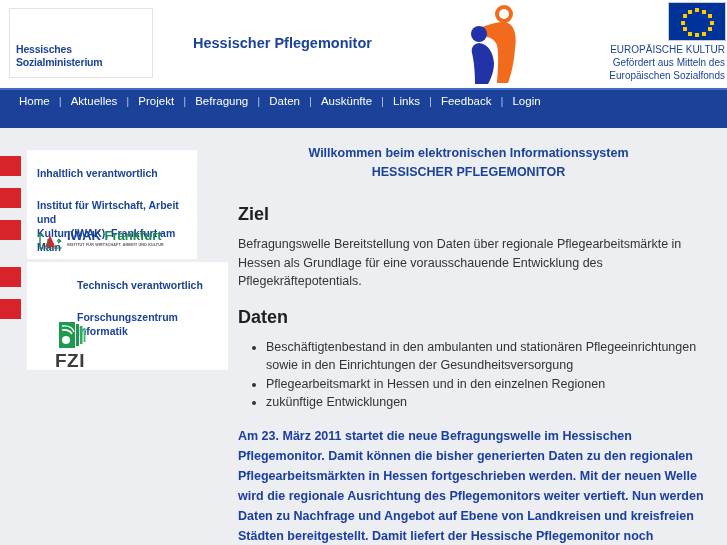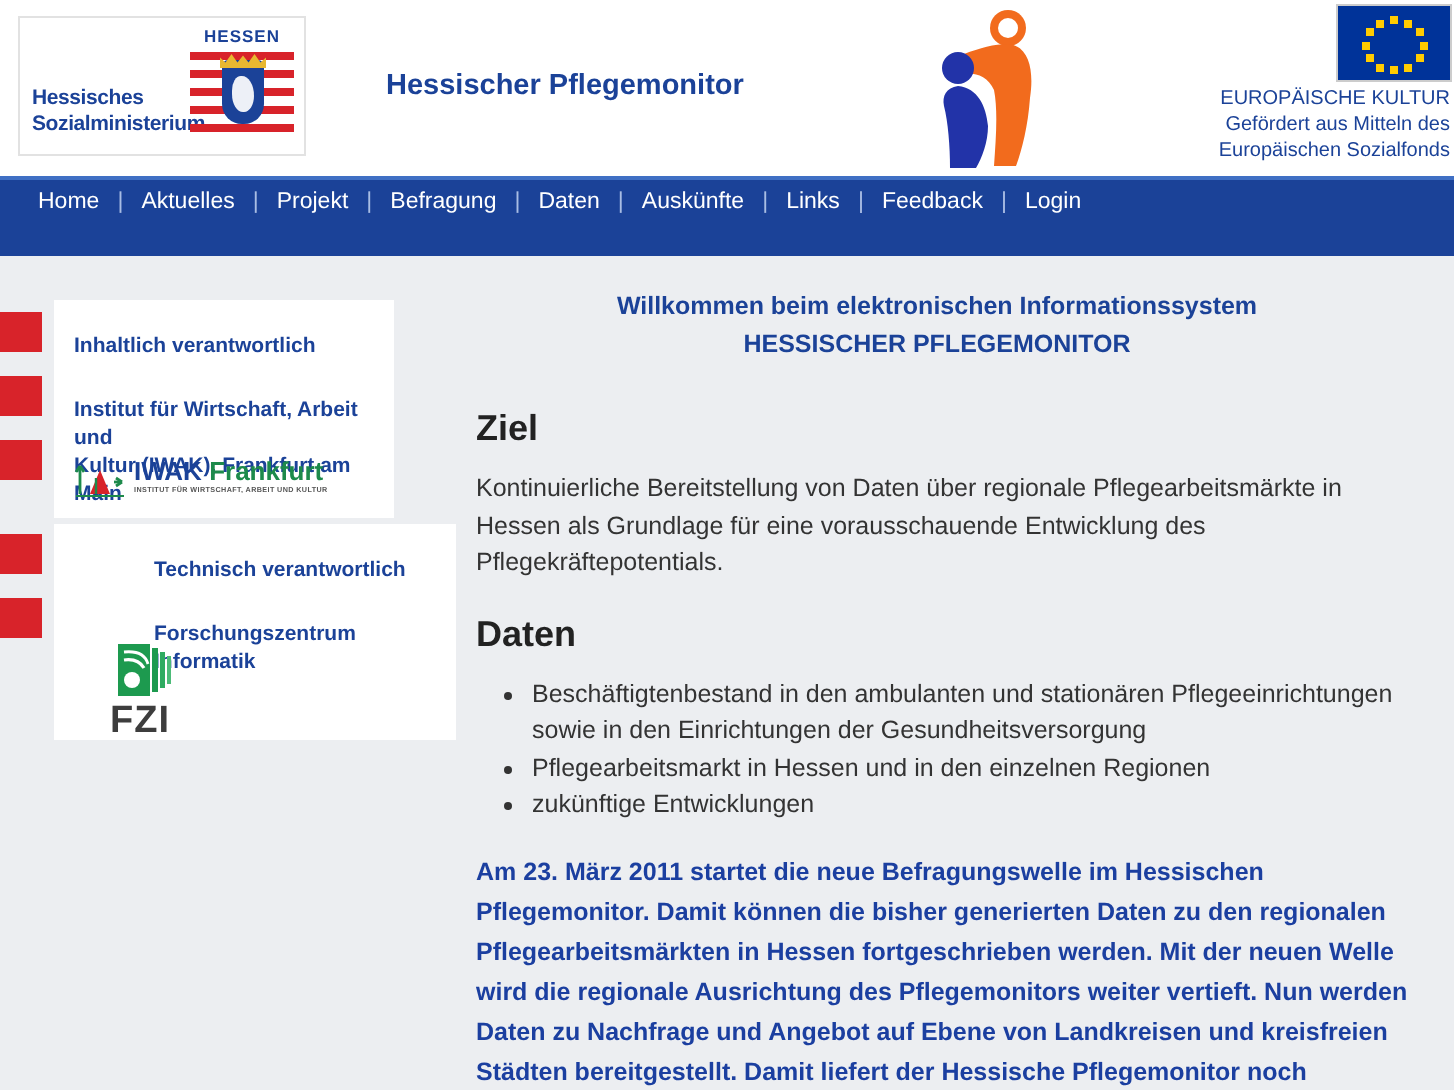--- a/index.html
+++ b/index.html
@@ -338,33 +338,20 @@
 </style>
 </head>
 <body>
 
 <div class="header">
 
   <div class="hs-logo">
     <div class="hs-logo-text">
       <span>Hessisches</span><br>
       <span>Sozialministerium</span>
-    </div>
-    <div class="hessen-mark">
-      <div class="hessen-word">HESSEN</div>
-      <div class="hessen-shieldwrap">
-        <div class="stripe" style="top:2px"></div>
-        <div class="stripe" style="top:11px"></div>
-        <div class="stripe" style="top:20px"></div>
-        <div class="stripe" style="top:29px"></div>
-        <div class="stripe" style="top:38px"></div>
-        <div class="crown"></div>
-        <div class="hessen-shield"></div>
-        <div class="lion"></div>
-      </div>
     </div>
   </div>
 
   <div class="site-title">Hessischer Pflegemonitor</div>
 
   <div class="care-logo">
     <svg width="58" height="82" viewBox="0 0 58 82">
       <circle cx="41" cy="11" r="9" fill="#F26B1D"></circle>
       <circle cx="41" cy="11" r="5" fill="#ffffff"></circle>
       <path d="M41 19 C52 20 54 33 52 46 C51 60 48 72 45 80 L34 80 C35 66 36 52 34 42 C31 35 24 33 19 34 L19 24 C27 21 34 19 41 19 Z" fill="#F26B1D"></path>
@@ -453,21 +440,21 @@
     </div>
   </div>
 
   <div class="main">
     <div class="welcome">
       <span>Willkommen beim elektronischen Informationssystem</span><br>
       <span>HESSISCHER PFLEGEMONITOR</span>
     </div>
 
     <div class="sec-head">Ziel</div>
-    <div class="body-text">Kontinuierliche Bereitstellung von Daten über regionale Pflegearbeitsmärkte in Hessen als Grundlage für eine vorausschauende Entwicklung des Pflegekräftepotentials.</div>
+    <div class="body-text">Befragungswelle Bereitstellung von Daten über regionale Pflegearbeitsmärkte in Hessen als Grundlage für eine vorausschauende Entwicklung des Pflegekräftepotentials.</div>
 
     <div class="sec-head tight">Daten</div>
     <ul class="bullets">
       <li>Beschäftigtenbestand in den ambulanten und stationären Pflegeeinrichtungen sowie in den Einrichtungen der Gesundheitsversorgung</li>
       <li>Pflegearbeitsmarkt in Hessen und in den einzelnen Regionen</li>
       <li>zukünftige Entwicklungen</li>
     </ul>
 
     <div class="notice">Am 23. März 2011 startet die neue Befragungswelle im Hessischen Pflegemonitor. Damit können die bisher generierten Daten zu den regionalen Pflegearbeitsmärkten in Hessen fortgeschrieben werden. Mit der neuen Welle wird die regionale Ausrichtung des Pflegemonitors weiter vertieft. Nun werden Daten zu Nachfrage und Angebot auf Ebene von Landkreisen und kreisfreien Städten bereitgestellt. Damit liefert der Hessische Pflegemonitor noch passfähigere Daten für die politischen</div>
   </div>

